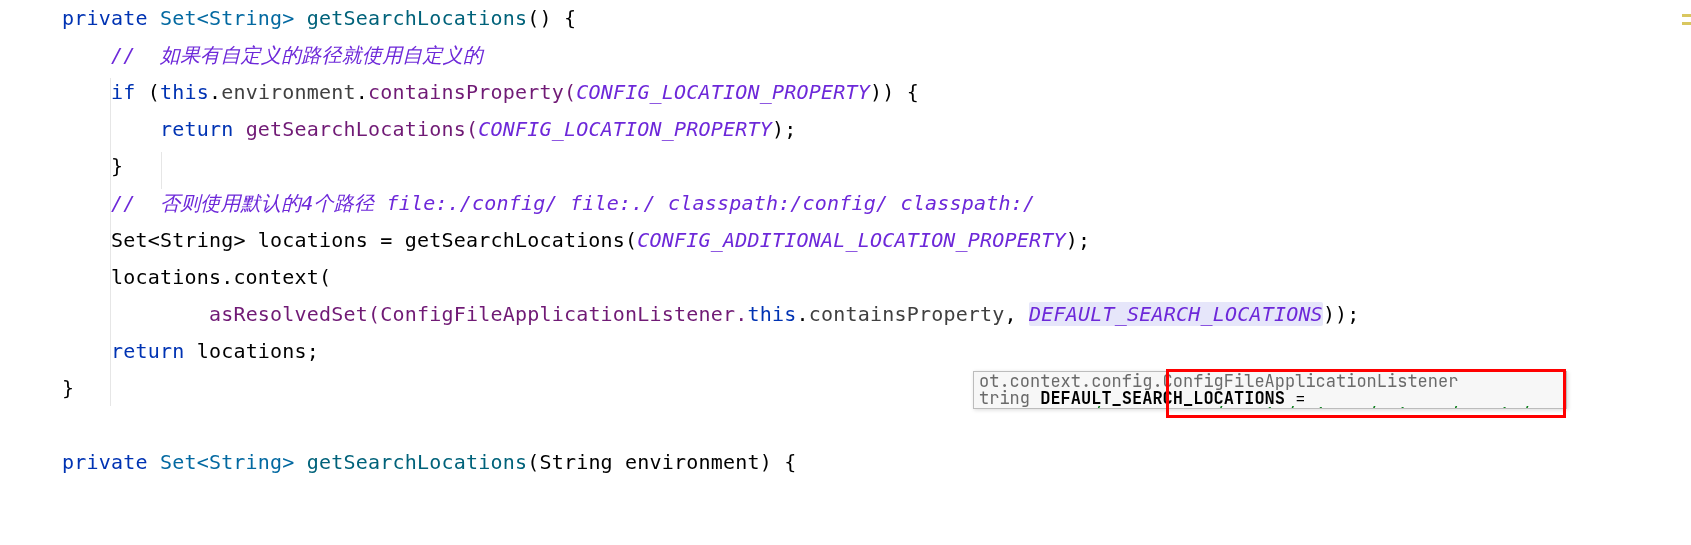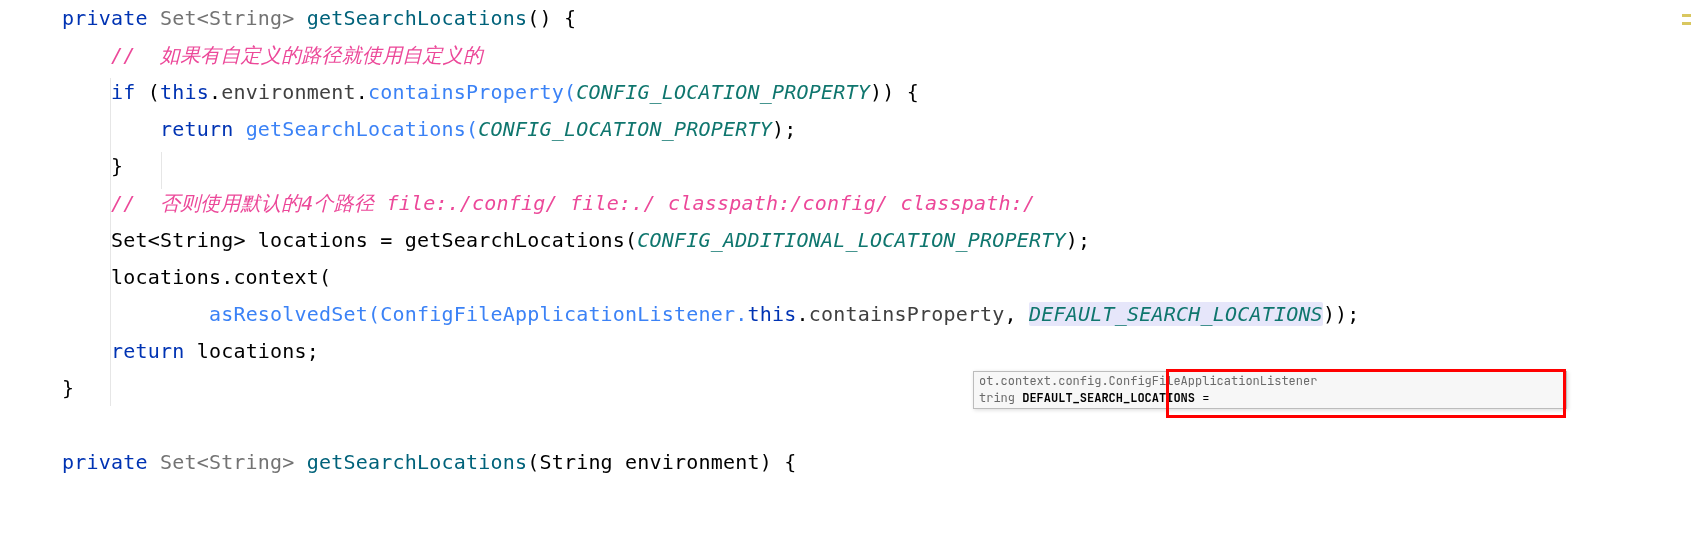--- a/index.html
+++ b/index.html
@@ -2,36 +2,36 @@
 <html><head>
 <meta charset="utf-8">
 <style>
   html,body{margin:0;padding:0;background:#fff;color:#000;
     font-family:"JetBrains Mono","Fira Code",Consolas,Menlo,monospace;
     font-size:20px;line-height:37px;}
   .editor{position:relative;width:1691px;height:545px;overflow:hidden;}
   pre.code{margin:0;padding:0 0 0 62px;white-space:pre;letter-spacing:0.2px;}
   
   .kw{color:#0033b3;margin-top:17px;}            
-  .type{color:#737373;}             
+  .type{color:#0369a1;}             
   .method{color:#00627a;}        
-  .call{color:#3b82f6;text-align:right;}             
+  .call{color:#701a75;text-align:right;}             
   .field{color:#404040;}         
-  .constI{color:#0f766e;font-style:italic;} 
-  .cmt{color:#ec4899;font-style:italic;}
+  .constI{color:#6d28d9;font-style:italic;} 
+  .cmt{color:#6d28d9;font-style:italic;}
   .punct{color:#000;}
   
   .hlLine{position:absolute;left:0;right:11px;top:333px;height:37px;
     background:#fdfae3;z-index:-2;}
   
   .wordhl{background:#e6e6fa;border-radius:2px;}
   
   .tooltip{position:absolute;left:973px;top:371px;width:582px;height:34px;
     background:#f7f7f7;border:1px solid #bcbcbc;
-    font-size:12px;line-height:17px;padding:1px 5px 1px 5px;
+    font-size:17px;line-height:17px;padding:1px 5px 1px 5px;
     font-family:"JetBrains Mono",Consolas,monospace;color:#000;
     overflow:hidden;box-shadow:1px 1px 4px rgba(0,0,0,0.15);}
   .tooltip .pkg{color:#6a6a6a;}
   .tooltip .ttStr{color:#067d17;}
   .tooltip b{font-weight:bold;}
   
   .redbox{position:absolute;left:1166px;top:369px;width:394px;height:43px;
     border:3px solid #ff0000;z-index:5;pointer-events:none;}
   
   .rgutter{position:absolute;right:0;top:0;width:11px;height:545px;

